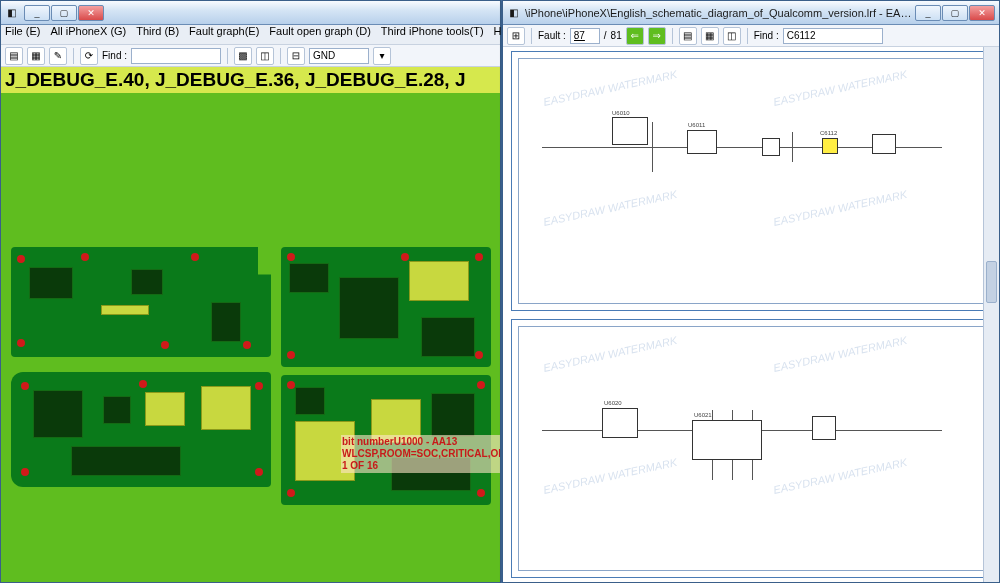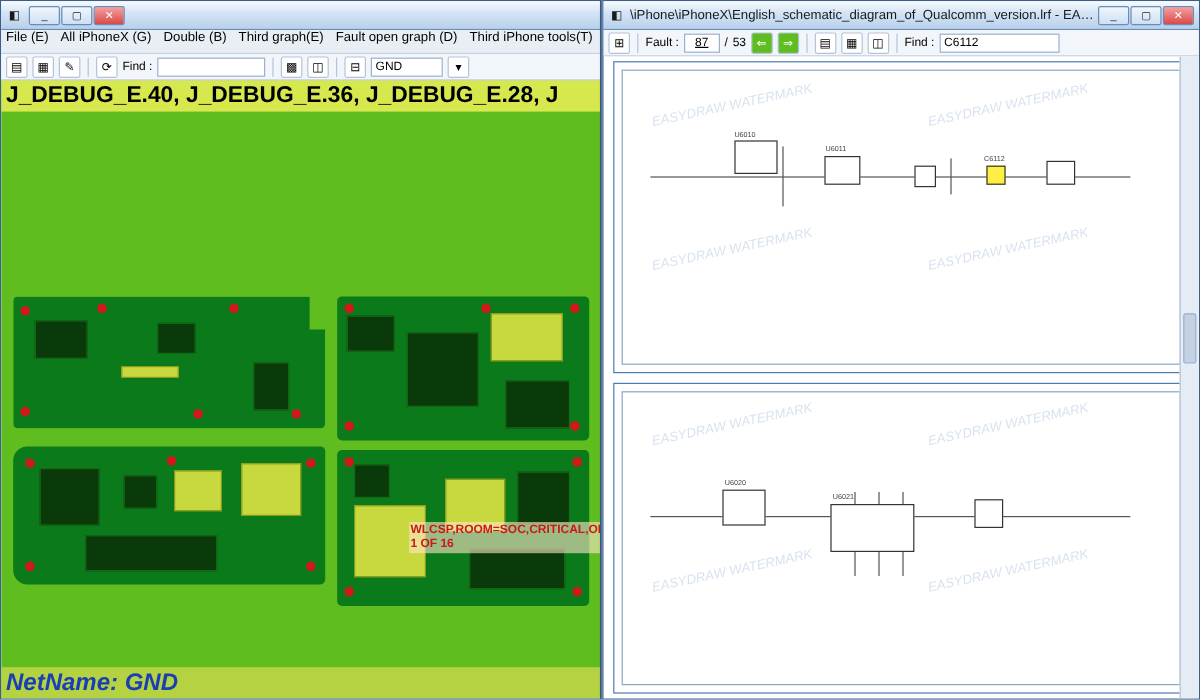--- a/index.html
+++ b/index.html
@@ -56,22 +56,22 @@
 <div class="window left-win">
   <div class="titlebar">
     <span class="icon">◧</span>
     <span class="winbtn">_</span>
     <span class="winbtn">▢</span>
     <span class="winbtn close">✕</span>
   </div>
   <div class="menubar">
     <span>File (E)</span>
     <span>All iPhoneX (G)</span>
-    <span>Double (B)</span>
-    <span>Third graph(E)</span>
+    <span>Third (B)</span>
+    <span>Fault graph(E)</span>
     <span>Fault open graph (D)</span>
     <span>Third iPhone tools(T)</span>
     <span>Help(H)</span>
   </div>
   <div class="toolbar">
     <span class="toolbtn">▤</span>
     <span class="toolbtn">▦</span>
     <span class="toolbtn">✎</span>
     <span class="toolsep"></span>
     <span class="toolbtn">⟳</span>
@@ -133,43 +133,43 @@
         <div class="chip-yel" style="left:90px;top:24px;width:50px;height:44px"></div>
         <div class="chip-dark" style="left:150px;top:18px;width:44px;height:44px"></div>
         <div class="chip-dark" style="left:110px;top:82px;width:80px;height:34px"></div>
         <div class="via" style="left:6px;top:6px"></div>
         <div class="via" style="left:196px;top:6px"></div>
         <div class="via" style="left:6px;top:114px"></div>
         <div class="via" style="left:196px;top:114px"></div>
       </div>
 
       <div class="annotation">
+        <div>bit numberU1000 - AA13</div>
         <div>WLCSP,ROOM=SOC,CRITICAL,OMIT_TABLE,SYM 1 OF 16</div>
       </div>
 
-      <div class="net-label">NetName: GND</div>
     </div>
   </div>
 </div>
 
 <div class="window right-win">
   <div class="titlebar">
     <span class="icon">◧</span>
     <span class="title-text">\iPhone\iPhoneX\English_schematic_diagram_of_Qualcomm_version.lrf - EASYDRAW_@_Location c...</span>
     <span class="winbtn">_</span>
     <span class="winbtn">▢</span>
     <span class="winbtn close">✕</span>
   </div>
   <div class="toolbar">
     <span class="toolbtn">⊞</span>
     <span class="toolsep"></span>
     <span>Fault :</span>
-    <input class="toolinput" style="width: 30px; text-align: center; text-decoration: underline;" value="87">
+    <input class="toolinput" style="width: 30px; text-align: left; text-decoration: underline;" value="87">
     <span>/</span>
-    <span>53</span>
+    <span>81</span>
     <span class="toolbtn" style="background:#5fbd1f;color:#fff">⇐</span>
     <span class="toolbtn" style="background:#5fbd1f;color:#fff">⇒</span>
     <span class="toolsep"></span>
     <span class="toolbtn">▤</span>
     <span class="toolbtn">▦</span>
     <span class="toolbtn">◫</span>
     <span class="toolsep"></span>
     <span>Find :</span>
     <input class="toolinput" style="width: 100px;" value="C6112">
   </div>

